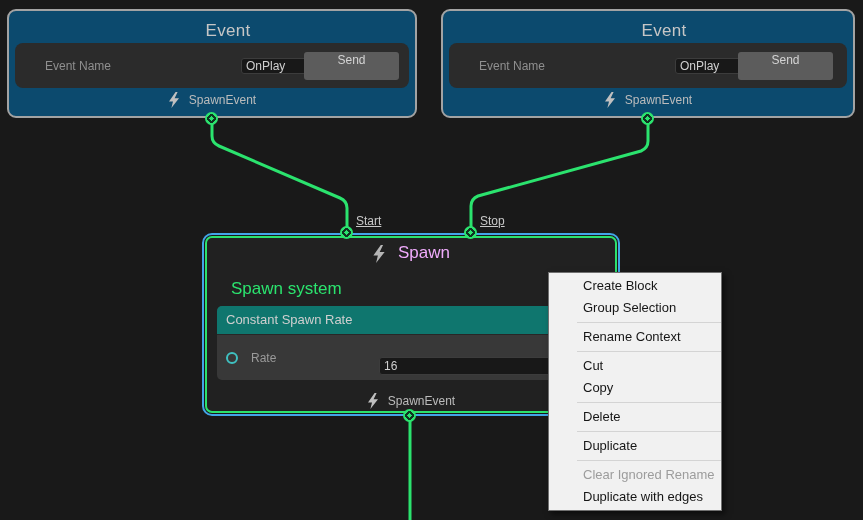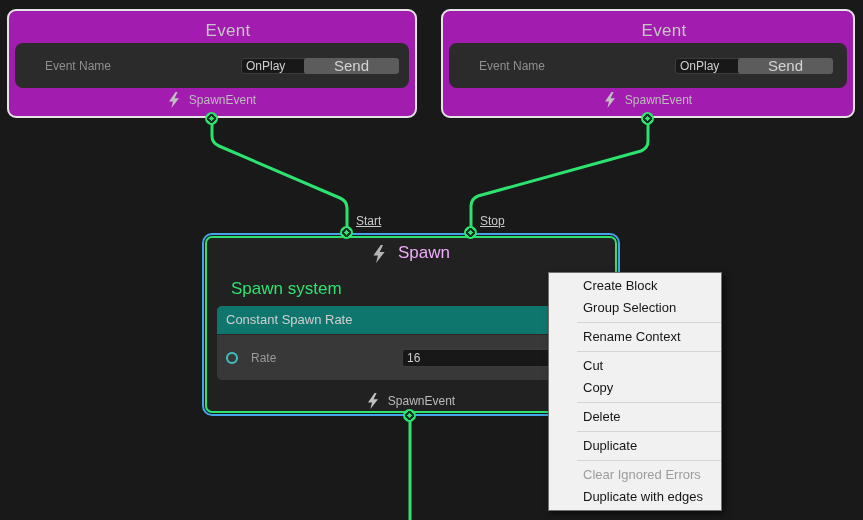--- a/index.html
+++ b/index.html
@@ -8,21 +8,21 @@
     background:#191919;
     font-family:"Liberation Sans", sans-serif;
   }
   
   .edges { position:absolute; left:0; top:0; width:863px; height:520px; z-index:1; }
   .edges path { fill:none; stroke:#2be36e; stroke-width:3; }
 
   
   .node { position:absolute; box-sizing:border-box; z-index:2; }
   .event-node {
-    border:2px solid #e5e5e5; border-radius:9px; background:#a21caf;
+    border:2px solid #a3a3a3; border-radius:9px; background:#0c4a6e;
     height:109px;
     padding-left:32px;
   }
   .node-title {
     text-align:center; padding-top:10px; color:#c6c6c6; font-size:17px; letter-spacing:.3px;
   }
   .event-panel {
     position:absolute; left:6px; right:6px; top:32px; height:45px;
     background:#2b2b2b; border-radius:8px;
   }
@@ -32,22 +32,22 @@
   }
   .text-input {
     position:absolute; top:50%; transform:translateY(-50%);
     height:16px; background:#181818; border:1px solid #3c3c3c; border-radius:3px;
     color:#cfcfcf; font-size:12px; padding:0 4px; box-sizing:border-box;
     font-family:"Liberation Sans", sans-serif; outline:none;
   }
   .event-panel .text-input { left:181px; width:100px;margin-left:45px; }
   .send-btn {
     position:absolute; left:289px; top:50%; transform:translateY(-50%);
-    width:95px; height:16px; background:#5c5c5c; border-radius:3px;
-    color:#d4d4d4; font-size:15px; line-height:16px; text-align:center;
+    width:95px; height:28px; background:#5c5c5c; border-radius:3px;
+    color:#d4d4d4; font-size:12px; line-height:16px; text-align:center;
   }
   .output-row {
     position:absolute; left:0; right:0; display:flex; align-items:center;
     justify-content:center; gap:9px; color:#bcbcbc; font-size:12px;
   }
   .event-node .output-row { top:81px; }
 
   
   .spawn-node {
     left:202px; top:233px; width:418px; height:183px;
@@ -71,21 +71,21 @@
   .block-header {
     height:28px; line-height:28px; background:#0f766e; border-bottom:1px solid #272727;
     padding-left:9px; color:#cfcfcf; font-size:13px;
   }
   .block-row { height:45px; display:flex; align-items:center; position:relative; }
   .flow-port {
     width:8px; height:8px; border:2px solid #3fc1c1; border-radius:50%;
     margin-left:9px; background:transparent;
   }
   .rate-label { margin-left:13px; color:#9a9a9a; font-size:12px; }
-  .block-row .text-input { left:185px; width:215px; height:18px; }
+  .block-row .text-input { left:162px; width:215px; height:18px;margin-top:8px; }
   .spawn-node .output-row { top:155px; }
 
   
   .port {
     position:absolute; width:13px; height:13px; border-radius:50%; z-index:3;
     background:radial-gradient(circle, #2be36e 0 2.2px, #103322 2.2px 4.2px, #2be36e 4.2px 6.5px);
   }
   .port-label {
     position:absolute; color:#c8c8c8; font-size:12px; z-index:2;text-decoration:underline;
   }
@@ -189,17 +189,17 @@
     <div class="menu-sep"></div>
     <div class="menu-item">Rename Context</div>
     <div class="menu-sep"></div>
     <div class="menu-item">Cut</div>
     <div class="menu-item">Copy</div>
     <div class="menu-sep"></div>
     <div class="menu-item">Delete</div>
     <div class="menu-sep"></div>
     <div class="menu-item">Duplicate</div>
     <div class="menu-sep"></div>
-    <div class="menu-item disabled">Clear Ignored Errors</div>
+    <div class="menu-item disabled">Clear Ignored Rename</div>
     <div class="menu-item">Duplicate with edges</div>
   </div>
 
 </div>
 
 </body></html>

